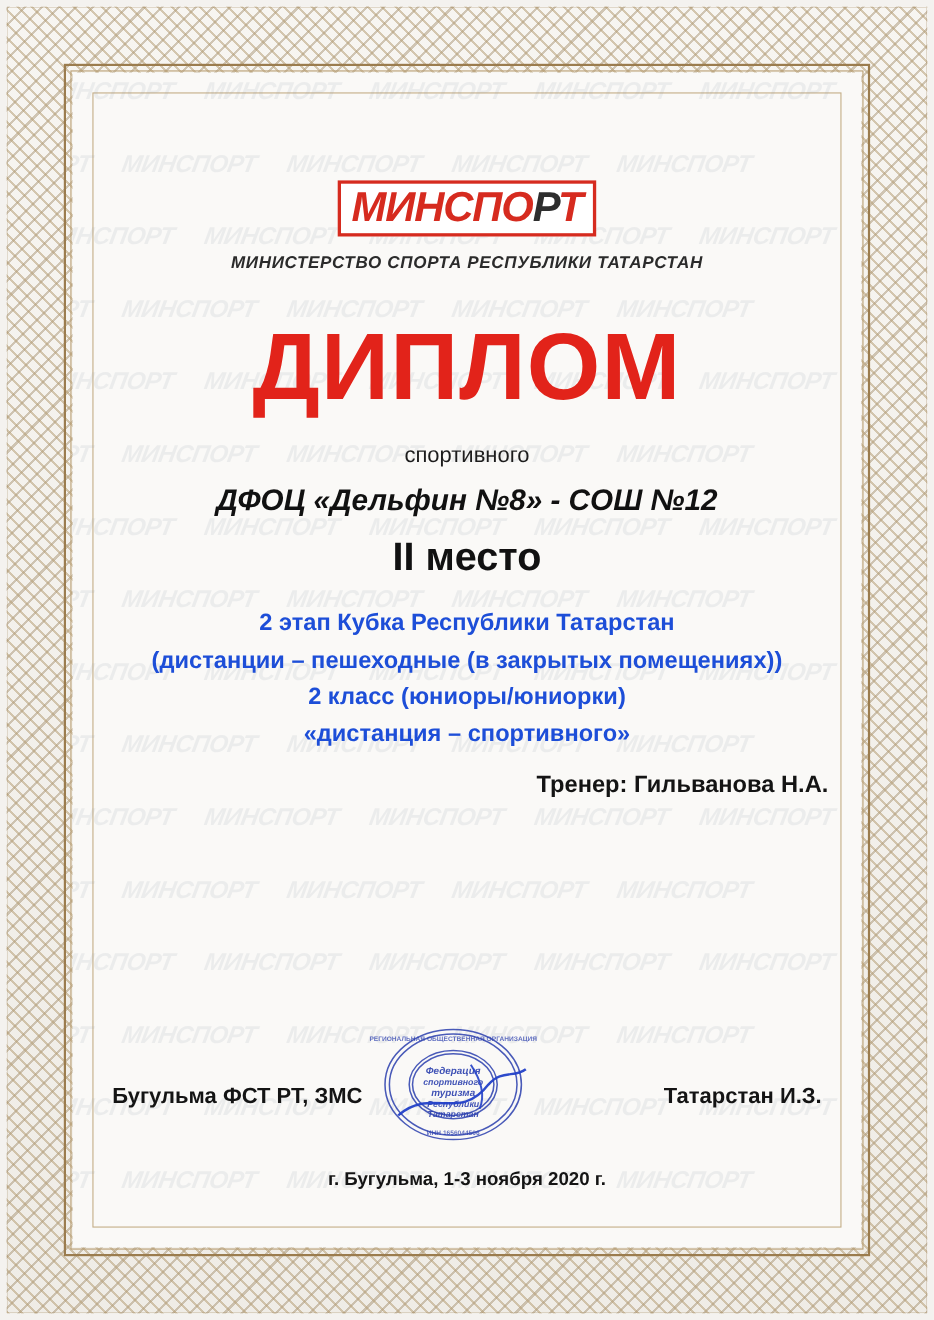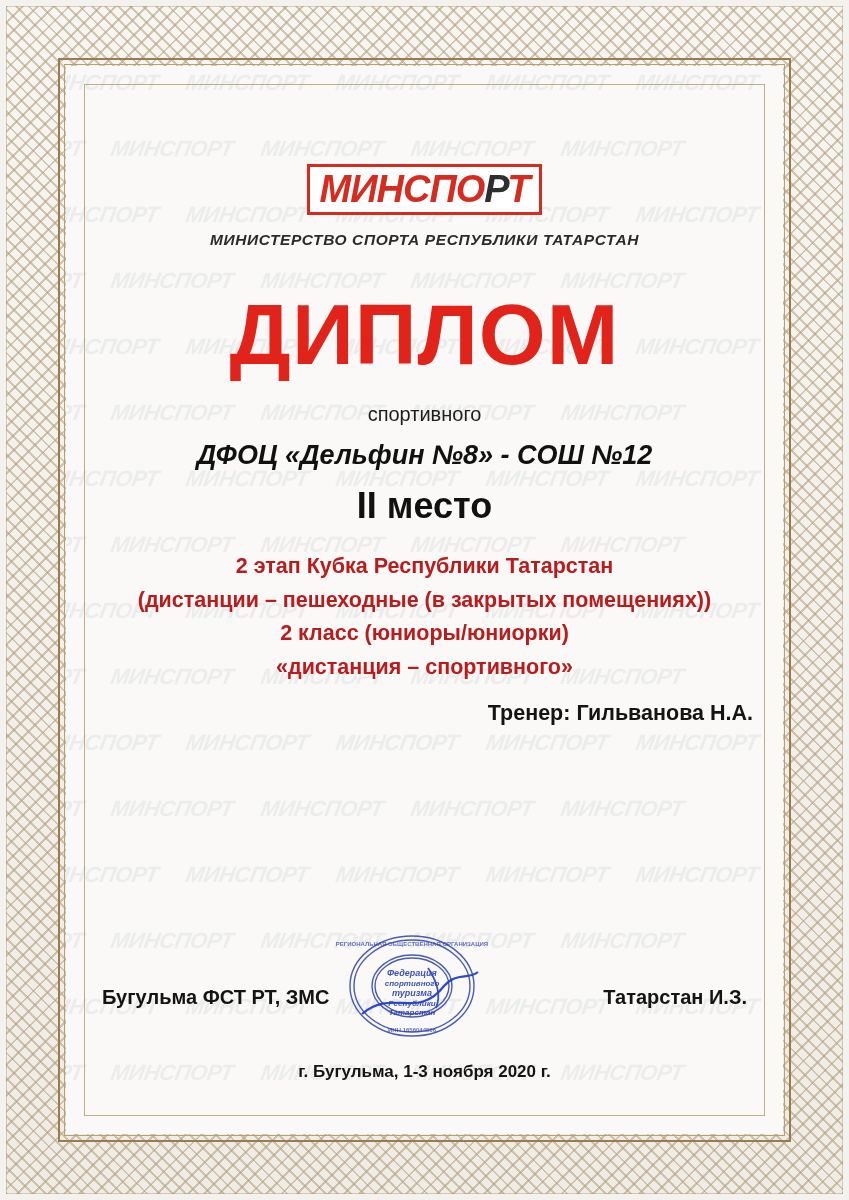--- a/index.html
+++ b/index.html
@@ -157,21 +157,21 @@
     font-size: 36px;
     font-weight: 800;
     color: #111111;
   }
 
   .event {
     margin-top: 24px;
     font-size: 21.5px;
     font-weight: 700;
     line-height: 1.47;
-    color: #b91c1c;
+    color: #1d4ed8;
   }
   .event div {
     margin-top: 2px;
   }
 
   .coach {
     margin-top: 18px;
     text-align: right;
     padding-right: 6px;
     font-size: 21.5px;

